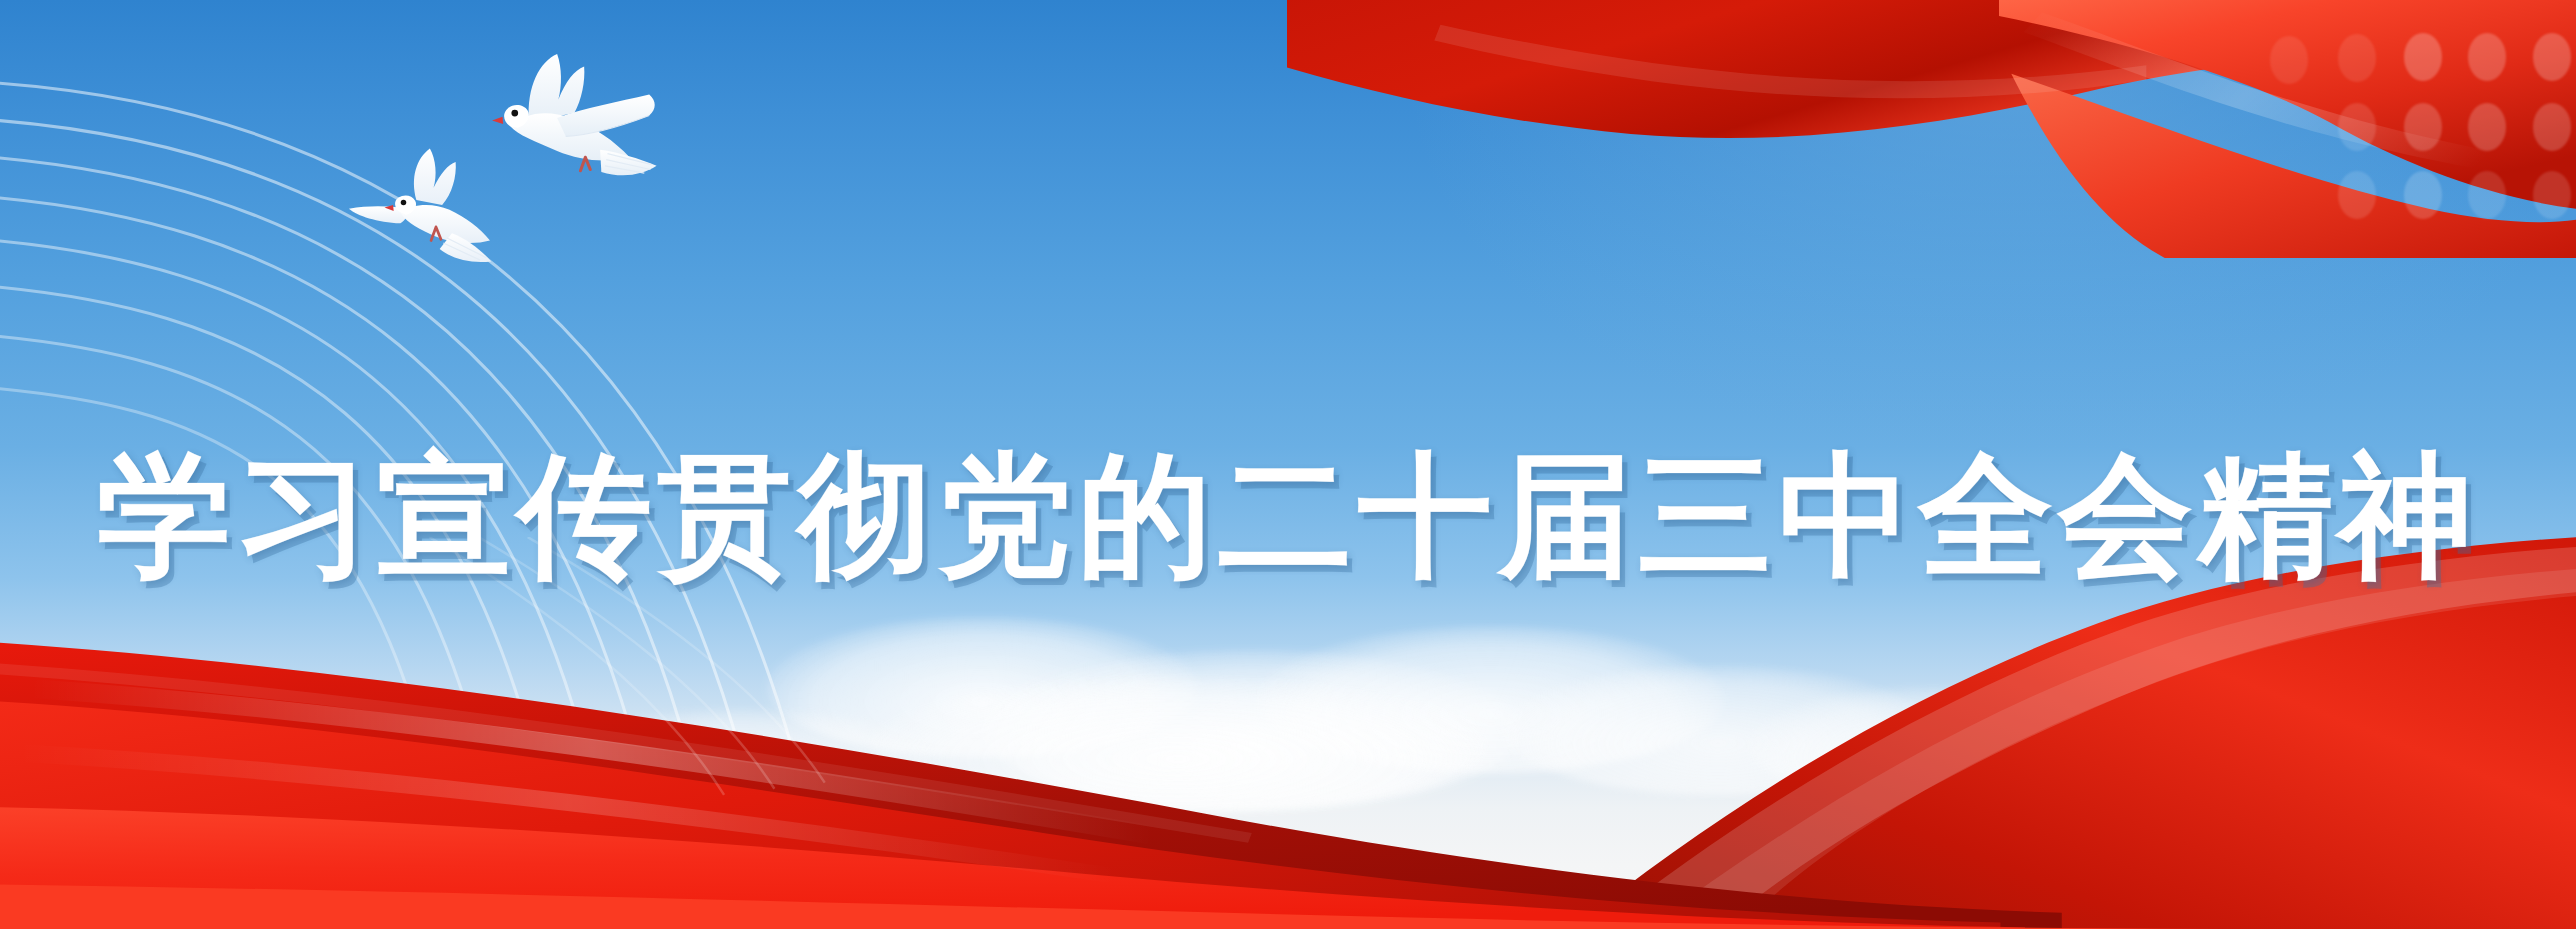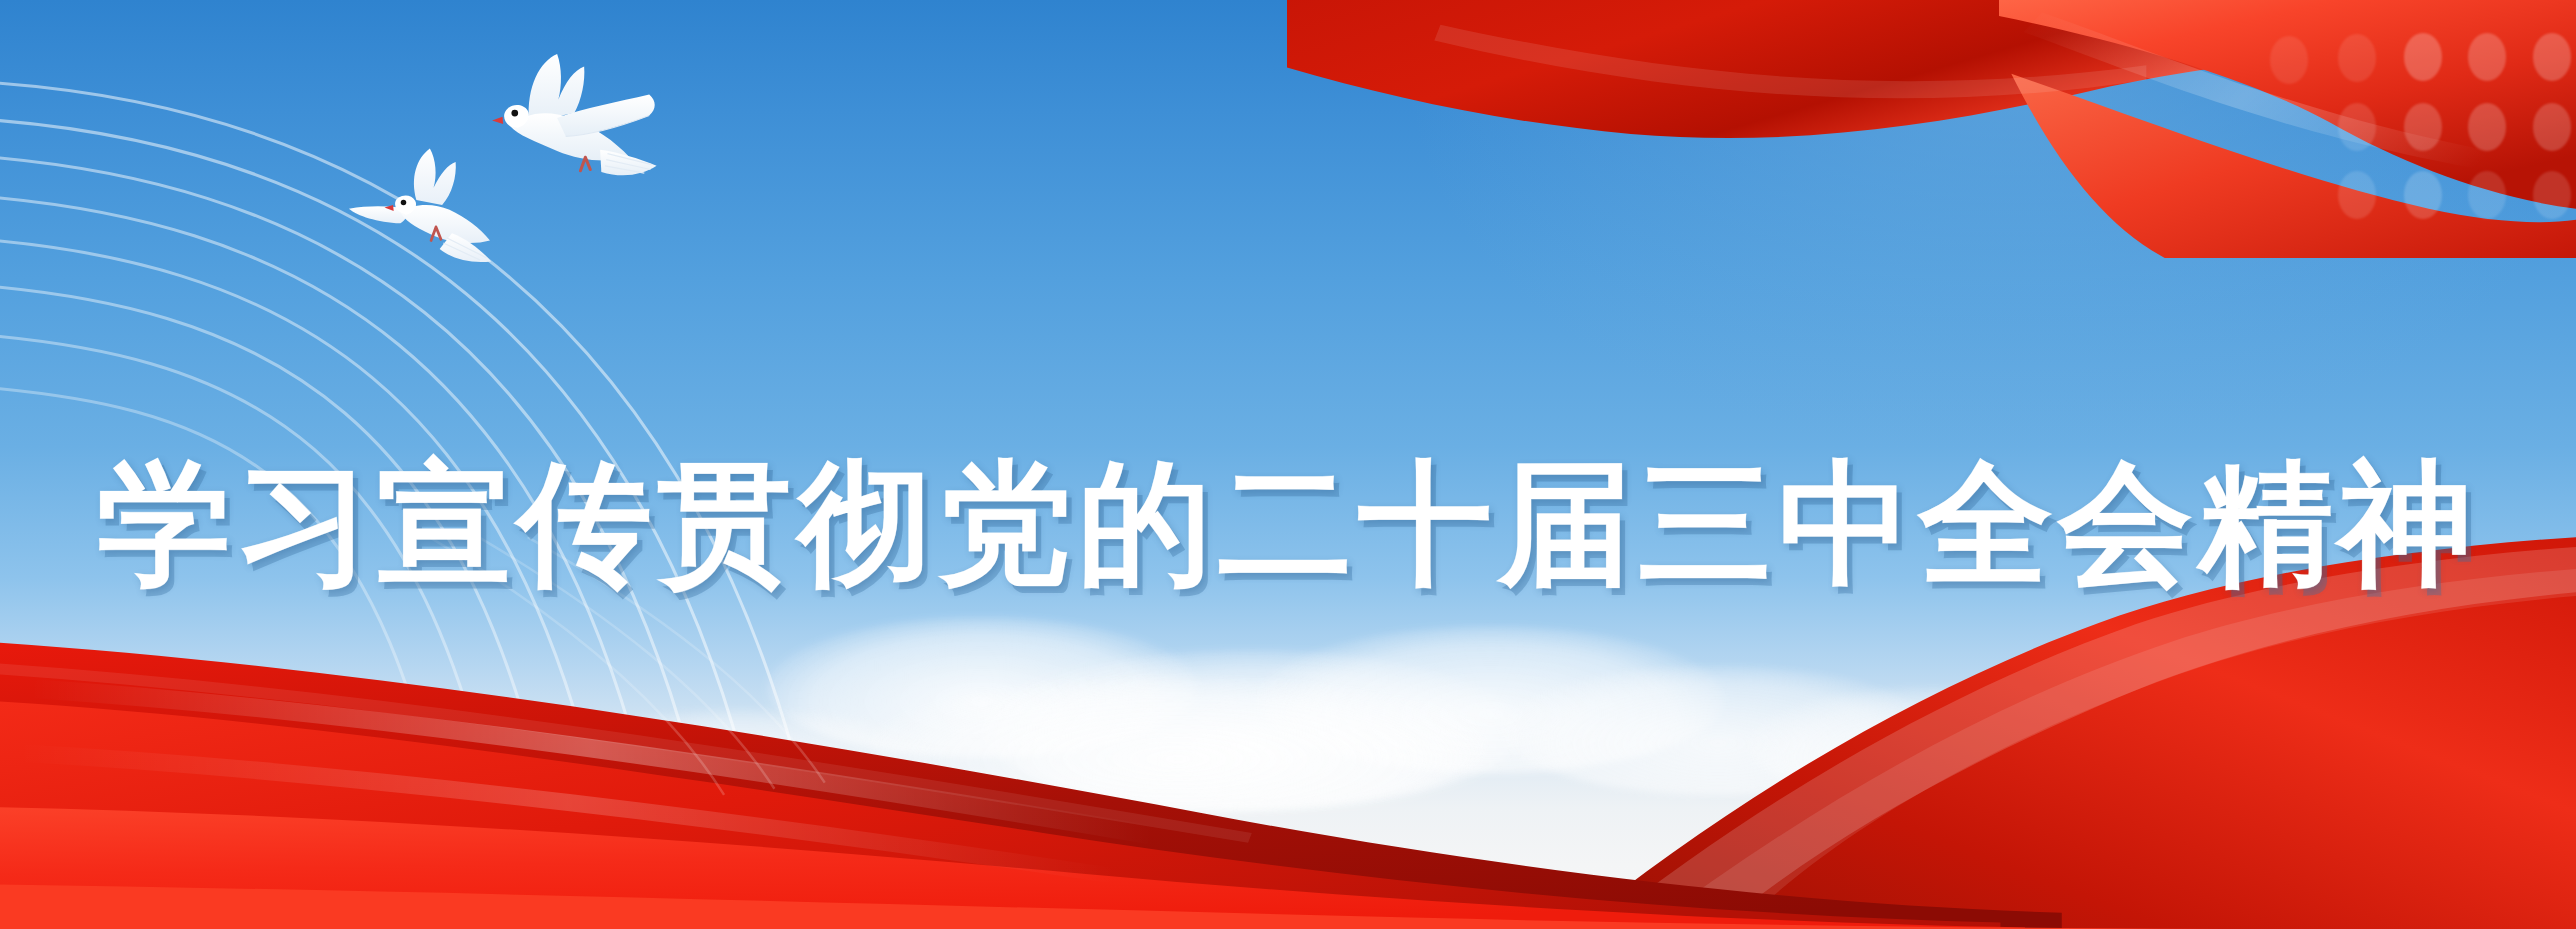--- a/index.html
+++ b/index.html
@@ -63,21 +63,21 @@
   }
 
   
   #waves{overflow:hidden;}
   #waves svg{position:absolute;left:0;bottom:0;}
 
   
   #title-wrap{
     position:absolute;
     left:0; right:0;
-    top:368px;
+    top:360px;
     display:flex;
     justify-content:center;
     align-items:center;
     pointer-events:auto;
   }
   #title{
     font-family:"Liberation Serif","DejaVu Serif",serif;
     font-weight:700;
     font-size:134px;
     line-height:1;

